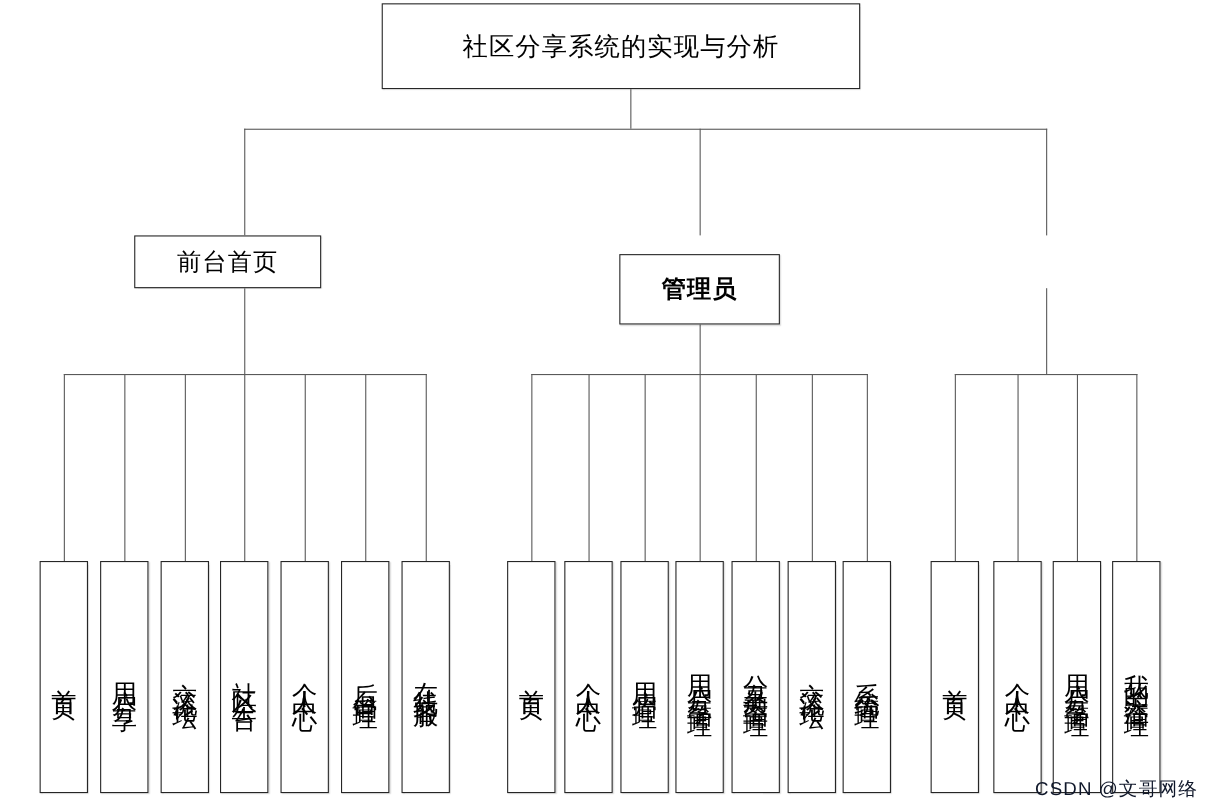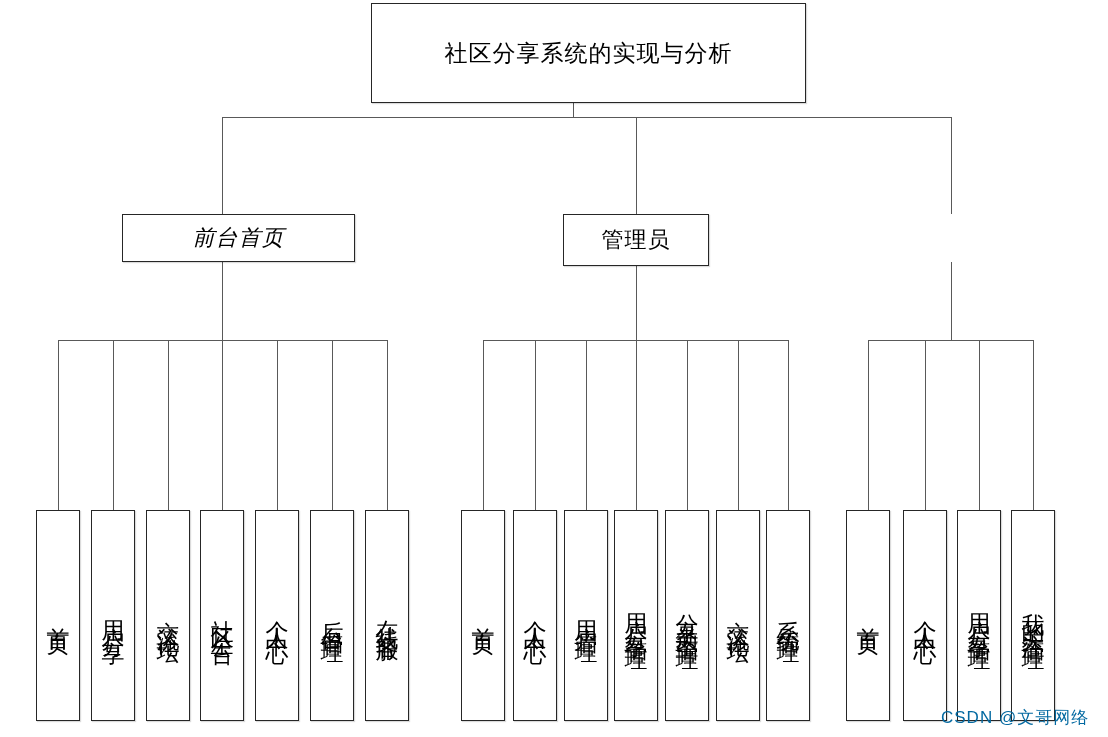--- a/index.html
+++ b/index.html
@@ -40,21 +40,21 @@
     line-height: 1;
     letter-spacing: 7px;
   }
 
   .watermark {
     position: absolute;
     left: 941px;
     top: 706px;
     font-size: 17px;
     letter-spacing: 1px;
-    color: #0369a1;
+    color: #0f172a;
     white-space: nowrap;
   }
 </style>
 </head>
 <body>
 
 <div class="canvas">
 
   <div class="vline" style="left:573px; top:81px; height:36px;"></div>
 
@@ -86,28 +86,28 @@
   <div class="vline" style="left:636px; top:340px; height:170px;"></div>
   <div class="vline" style="left:687px; top:340px; height:170px;"></div>
   <div class="vline" style="left:738px; top:340px; height:170px;"></div>
   <div class="vline" style="left:788px; top:340px; height:170px;"></div>
 
   <div class="vline" style="left:868px;  top:340px; height:170px;"></div>
   <div class="vline" style="left:925px;  top:340px; height:170px;"></div>
   <div class="vline" style="left:979px;  top:340px; height:170px;"></div>
   <div class="vline" style="left:1033px; top:340px; height:170px;"></div>
 
-  <div class="node root-node" style="left:371px; top:3px; width:435px; height:100px;">
+  <div class="node root-node" style="left:347px; top:3px; width:435px; height:78px;">
     <span>社区分享系统的实现与分析</span>
   </div>
 
-  <div class="node branch-node" style="left:122px; top:214px; width:233px; height:48px;font-style:italic;">
+  <div class="node branch-node" style="left:122px; top:214px; width:170px; height:48px;">
     <span>前台首页</span>
   </div>
-  <div class="node branch-node" style="left:563px; top:214px; width:146px; height:52px;">
+  <div class="node branch-node" style="left:563px; top:231px; width:146px; height:64px;font-weight:bold;">
     <span>管理员</span>
   </div>
 
   <div class="node leaf-node" style="left:36px;">
     <span class="vtext">首页</span>
   </div>
   <div class="node leaf-node" style="left:91px;">
     <span class="vtext">用户分享</span>
   </div>
   <div class="node leaf-node" style="left:146px;">

